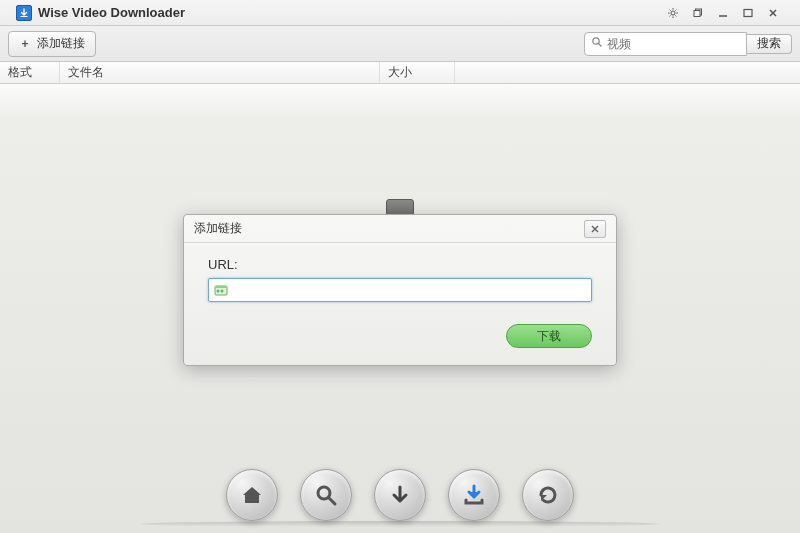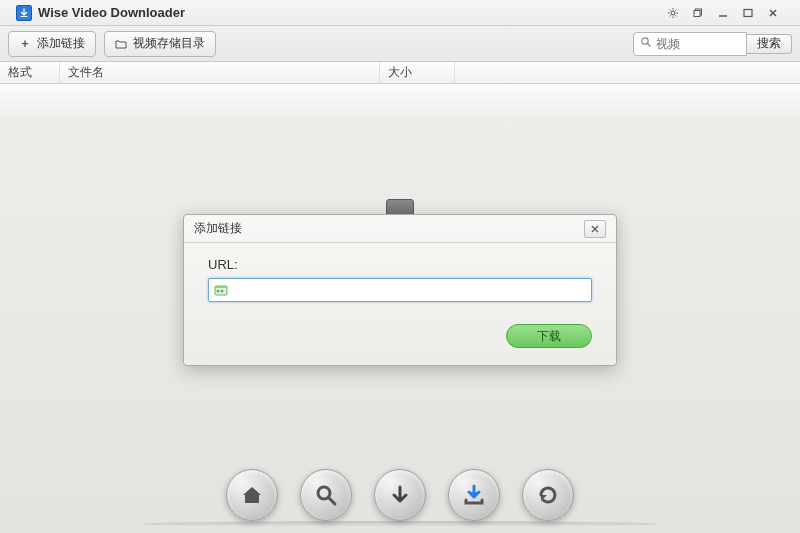--- a/index.html
+++ b/index.html
@@ -56,21 +56,21 @@
   border-radius: 4px;
   display: flex; align-items: center; gap: 6px;
   cursor: pointer;
   font-size: 12px;
   color: #333;
 }
 .tb-icon { width: 12px; height: 12px; display:flex;align-items:center;justify-content:center;color:#555;font-weight:bold;}
 .toolbar .spacer { flex: 1; }
 .search-wrap { display: flex; align-items: center; }
 .search-box {
-  height: 24px; width: 114px;
+  height: 24px; width: 163px;
   background: #fff;
   border: 1px solid #b5b5b5;
   border-radius: 4px 0 0 4px;
   display: flex; align-items: center;
   padding: 0 6px;
   gap: 4px;
 }
 .search-box input {
   border: none; outline: none; width: 100%; font-size: 12px; color: #888;
 }
@@ -259,28 +259,20 @@
           <line x1="9" y1="3" x2="3" y2="9" stroke="#555" stroke-width="1.5"></line>
         </svg>
     </div>
   </div>
 </div>
 
 <div class="toolbar">
   <div class="tb-button">
     <span class="tb-icon">+</span>
     <span>添加链接</span>
-  </div>
-  <div class="tb-button">
-    <span class="tb-icon">
-      <svg viewBox="0 0 12 12" width="12" height="12">
-          <path d="M1 3 h3 l1 1 h6 v6 h-10 z" fill="none" stroke="#555" stroke-width="1"></path>
-        </svg>
-    </span>
-    <span>视频存储目录</span>
   </div>
   <div class="spacer"></div>
   <div class="search-wrap">
     <div class="search-box">
       <span>
         <svg viewBox="0 0 12 12" width="12" height="12">
             <circle cx="5" cy="5" r="3.2" fill="none" stroke="#888" stroke-width="1.2"></circle>
             <line x1="7.5" y1="7.5" x2="10.5" y2="10.5" stroke="#888" stroke-width="1.2"></line>
           </svg>
       </span>

